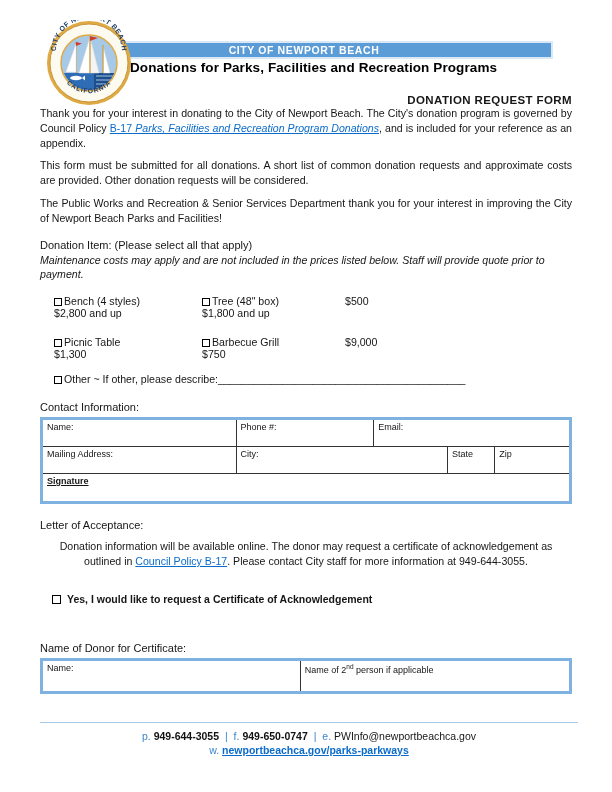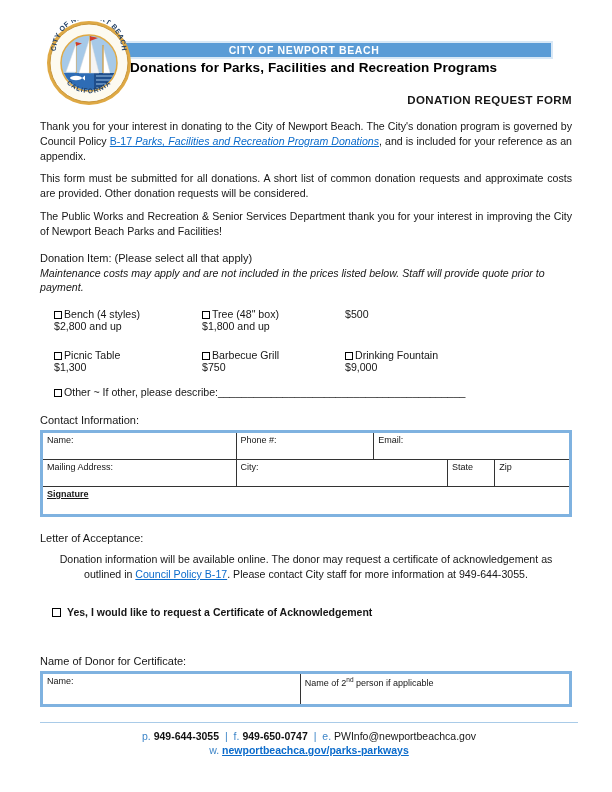--- a/index.html
+++ b/index.html
@@ -22,21 +22,21 @@
   }
   .subtitle {
     position:absolute; left:130px; top:60px;
     font-weight:bold; font-size:13.5px; color:#000000; letter-spacing:0.1px;
   }
   .seal { position:absolute; left:46px; top:20px; }
 
   
   .form-title { text-align:right; font-weight:bold; font-size:11.5px; letter-spacing:0.4px; }
   .para { font-size:10.6px; line-height:15px; text-align:justify; }
-  .p1 { margin-top:13px; }
+  .p1 { }
   .p2 { margin-top:7px; }
   .p3 { margin-top:8px; }
   a.doclink { color:#0b6bcb; text-decoration:underline; cursor:pointer; }
   .it { font-style:italic; }
 
   .section-heading { font-weight:normal; font-size:11px; }
   .donation-heading { margin-top:13px; }
   .note { font-style:italic; font-size:10.6px; line-height:14px; margin-top:2px; font-family:"Liberation Sans", sans-serif; }
 
   
@@ -168,21 +168,20 @@
       </div>
       <div>
         <div class="opt-label"><span class="cb"></span><span>Picnic Table</span></div>
         <div class="opt-price">$1,300</div>
       </div>
       <div>
         <div class="opt-label"><span class="cb"></span><span>Barbecue Grill</span></div>
         <div class="opt-price">$750</div>
       </div>
       <div>
-        <div class="opt-label"><span class="cb"></span><span>Drinking Fountain</span></div>
         <div class="opt-price">$9,000</div>
       </div>
     </div>
 
     <div class="other-row"><span class="cb"></span><span>Other ~ If other, please describe:</span><span class="blank-line">__________________________________________</span></div>
 
     <div class="section-heading contact-heading">Contact Information:</div>
 
     <div class="blue-table">
       <div class="t-row">

